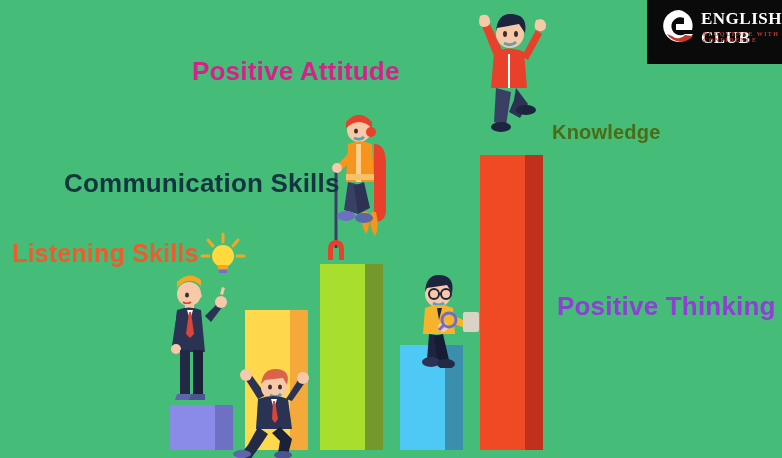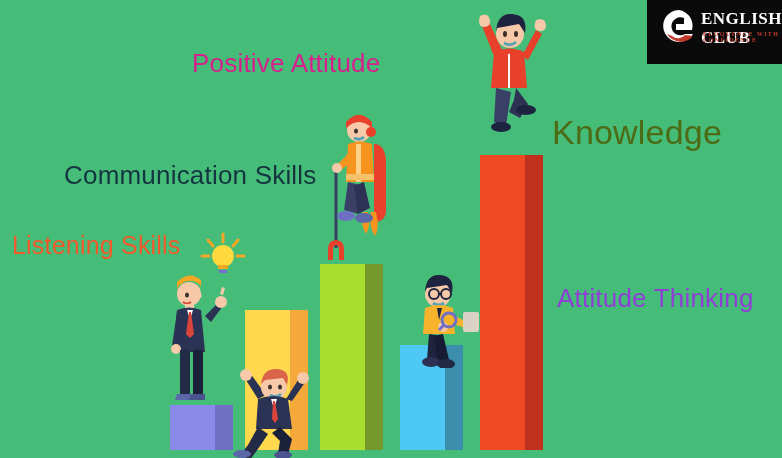--- a/index.html
+++ b/index.html
@@ -22,27 +22,28 @@
   }
   
   .bar{position:absolute;}
   .bar .front{position:absolute;left:0;top:0;width:100%;height:100%;}
   .bar .side{position:absolute;top:0;right:0;height:100%;}
 
   
   .label{
     position:absolute;
     white-space:nowrap;
-    font-weight:400;
+    font-weight:700;
     letter-spacing:.2px;
+    margin-top:8px;
   }
   #lbl-listening{left:12px;  top:231px; font-size:25px; color:#f15a2b;}
   #lbl-comm     {left:64px;  top:160px; font-size:26px; color:#14343f;}
   #lbl-attitude {left:192px; top:48px;  font-size:26px; color:#d6218c;}
-  #lbl-knowledge{left:552px; top:113px; font-size:34px; color:#4d6a15;text-align:center;}
+  #lbl-knowledge{left:552px; top:113px; font-size:20px; color:#4d6a15;text-align:center;}
   #lbl-thinking {left:557px; top:283px; font-size:26px; color:#8f3fd6;}
 
   
   #logo{
     position:absolute;
     left:647px;top:0;width:160px;height:64px;
     background:#0a0a0a;
     overflow:hidden;
   }
   #logo .mark{position:absolute;left:12px;top:6px;width:40px;height:40px;}
@@ -245,21 +246,21 @@
     <path d="M28 84 l-2 34 l12 4 l5 -34 z" fill="#3a3f66"></path>
     <path d="M48 84 l12 16 l-8 14 l-11 -6 l5 -12 z" fill="#2d3154"></path>
     <ellipse cx="33" cy="123" rx="10" ry="5" fill="#1e2340"></ellipse>
     <ellipse cx="58" cy="106" rx="10" ry="5" fill="#1e2340"></ellipse>
   </svg>
 
   <div class="label" id="lbl-comm">Communication Skills</div>
   <div class="label" id="lbl-listening">Listening Skills</div>
   <div class="label" id="lbl-attitude">Positive Attitude</div>
   <div class="label" id="lbl-knowledge">Knowledge</div>
-  <div class="label" id="lbl-thinking">Attitude Thinking</div>
+  <div class="label" id="lbl-thinking">Positive Thinking</div>
 
   <div id="logo">
     <svg class="mark" viewBox="0 0 40 40">
       <path d="M20 4 a16 16 0 1 0 14 24 l-8 0 a9 9 0 1 1 -1 -16 l0 6 l-8 0 l0 6 l16 0 a16 16 0 0 0 -13 -20 z" fill="#ffffff"></path>
       <path d="M8 28 a16 16 0 0 0 26 2 l-8 -1 a9 9 0 0 1 -13 1 z" fill="#c0392b"></path>
     </svg>
     <div class="wordmark">
       <span>ENGLISH</span>
       <span>CLUB</span>
     </div>

